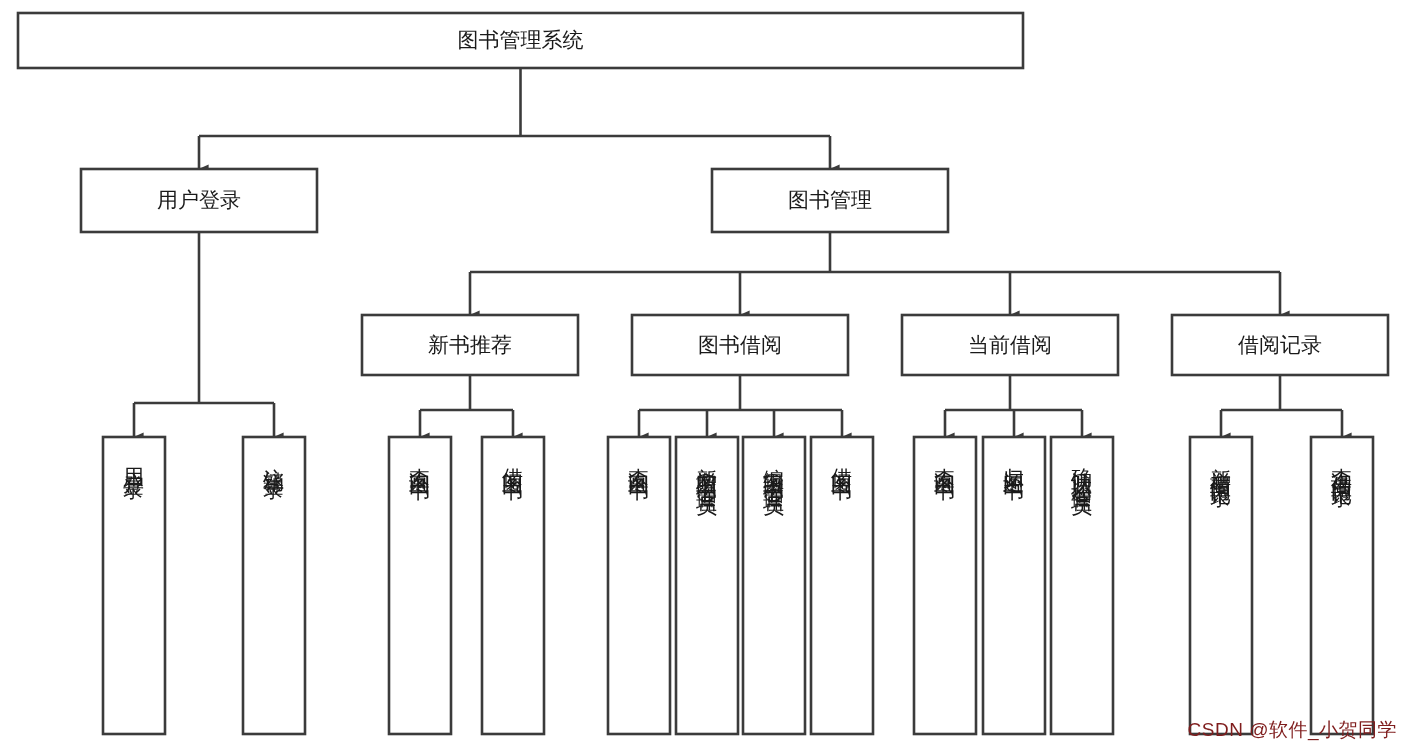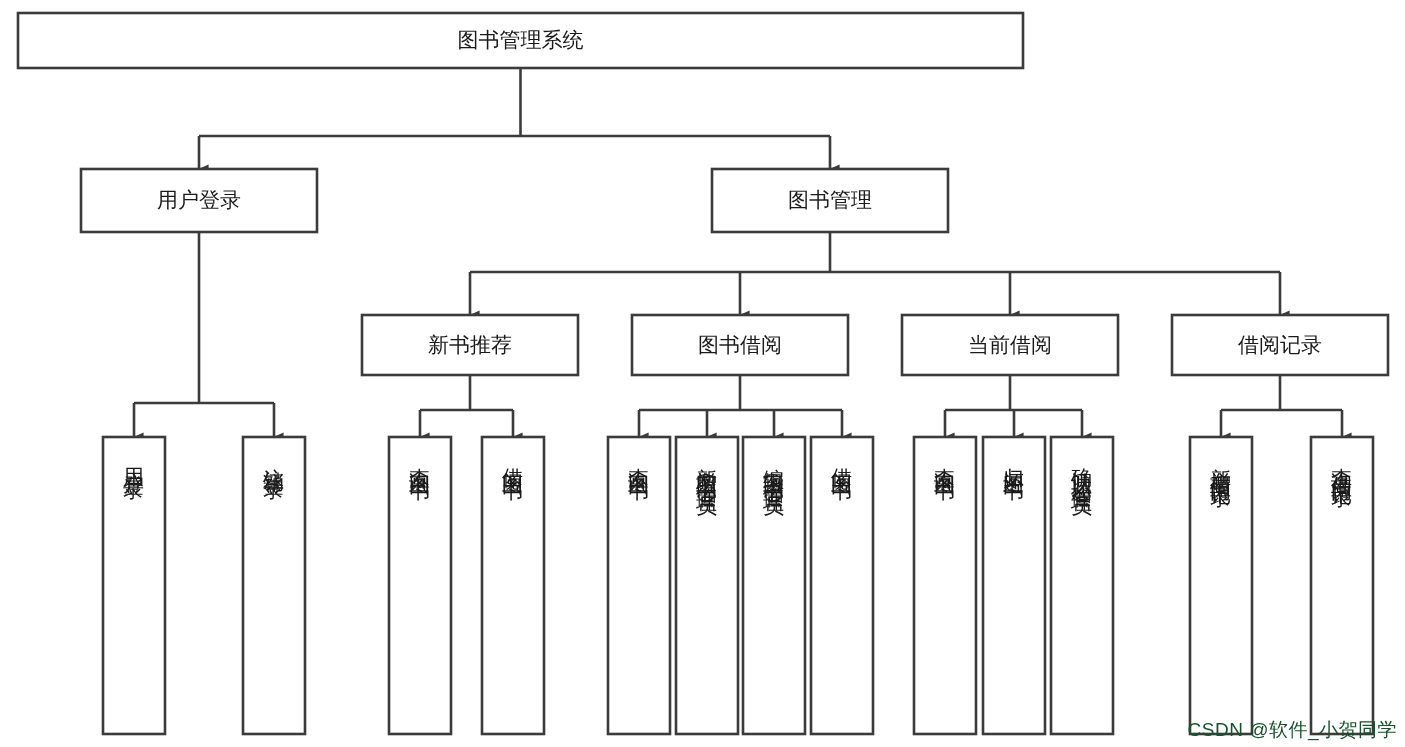--- a/index.html
+++ b/index.html
@@ -60,21 +60,21 @@
     white-space: nowrap;
     transform: translateX(-50%);
     user-select: none;
   }
   .watermark {
     position: absolute;
     right: 8px;
     bottom: 4px;
     font-family: "Liberation Sans", "DejaVu Sans", sans-serif;
     font-size: 19px;
-    color: #14532d;
+    color: #7f1d1d;
     letter-spacing: 0.5px;
     user-select: none;
     white-space: nowrap;
   }
 </style>
 </head>
 <body>
 
 <div id="diagram-root">
   <svg class="diagram" viewBox="0 0 1405 747">

